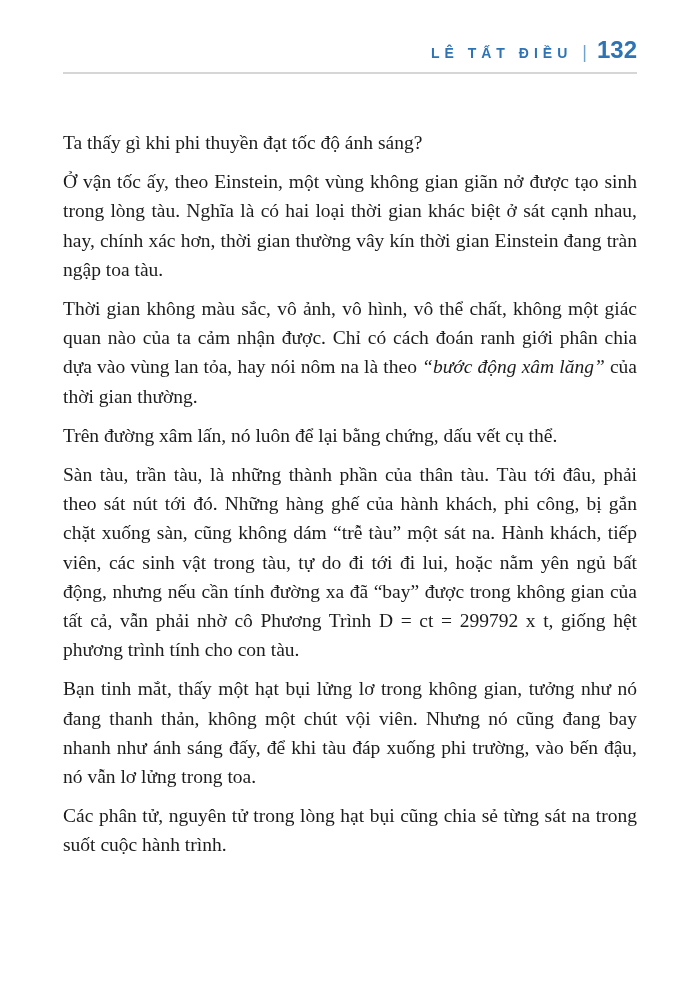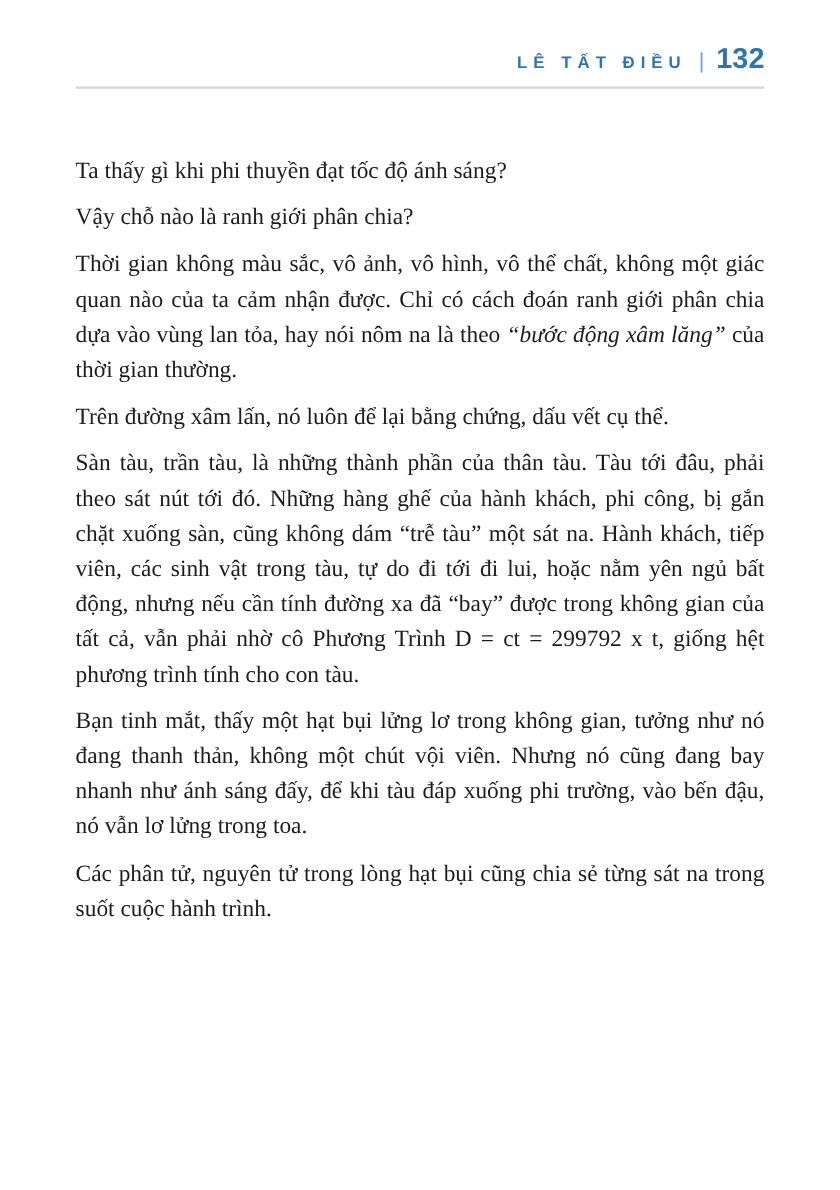--- a/index.html
+++ b/index.html
@@ -81,21 +81,21 @@
     <div class="header-row">
       <span class="author-name">LÊ TẤT ĐIỀU</span>
       <span class="header-sep">|</span>
       <span class="page-number">132</span>
     </div>
     <hr class="header-rule">
   </header>
 
   <main class="page-body">
     <p>Ta thấy gì khi phi thuyền đạt tốc độ ánh sáng?</p>
-    <p>Vậy chỗ nào là ranh giới phân chia?</p>
+    <p>Ở vận tốc ấy, theo Einstein, một vùng không gian giãn nở được tạo sinh trong lòng tàu. Nghĩa là có hai loại thời gian khác biệt ở sát cạnh nhau, hay, chính xác hơn, thời gian thường vây kín thời gian Einstein đang tràn ngập toa tàu.</p>
     <p><span>Thời gian không màu sắc, vô ảnh, vô hình, vô thể chất, không một giác quan nào của ta cảm nhận được. Chỉ có cách đoán ranh giới phân chia dựa vào vùng lan tỏa, hay nói nôm na là theo </span><span class="italic-quote">“bước động xâm lăng”</span><span> của thời gian thường.</span></p>
     <p>Trên đường xâm lấn, nó luôn để lại bằng chứng, dấu vết cụ thể.</p>
     <p>Sàn tàu, trần tàu, là những thành phần của thân tàu. Tàu tới đâu, phải theo sát nút tới đó. Những hàng ghế của hành khách, phi công, bị gắn chặt xuống sàn, cũng không dám “trễ tàu” một sát na. Hành khách, tiếp viên, các sinh vật trong tàu, tự do đi tới đi lui, hoặc nằm yên ngủ bất động, nhưng nếu cần tính đường xa đã “bay” được trong không gian của tất cả, vẫn phải nhờ cô Phương Trình D = ct = 299792 x t, giống hệt phương trình tính cho con tàu.</p>
     <p>Bạn tinh mắt, thấy một hạt bụi lửng lơ trong không gian, tưởng như nó đang thanh thản, không một chút vội viên. Nhưng nó cũng đang bay nhanh như ánh sáng đấy, để khi tàu đáp xuống phi trường, vào bến đậu, nó vẫn lơ lửng trong toa.</p>
     <p>Các phân tử, nguyên tử trong lòng hạt bụi cũng chia sẻ từng sát na trong suốt cuộc hành trình.</p>
   </main>
 
 </div>
 
 </body></html>

